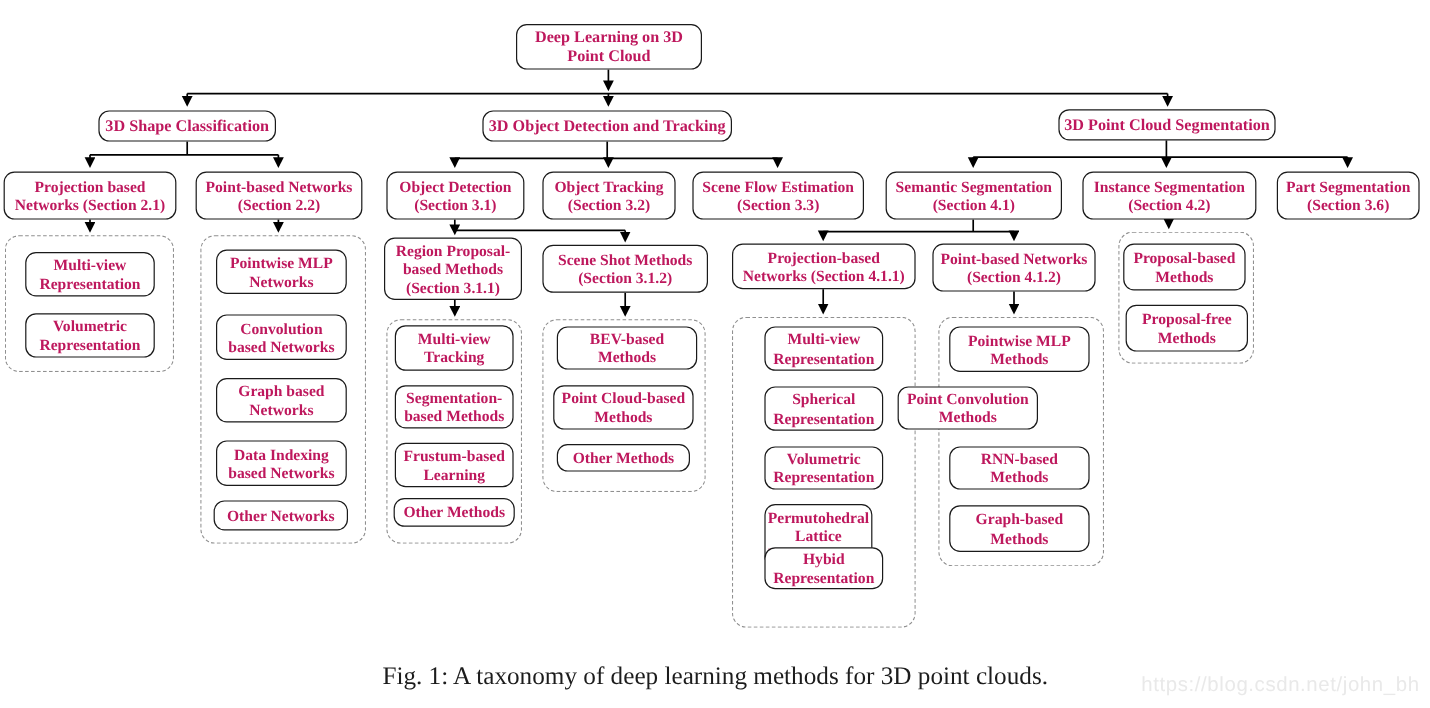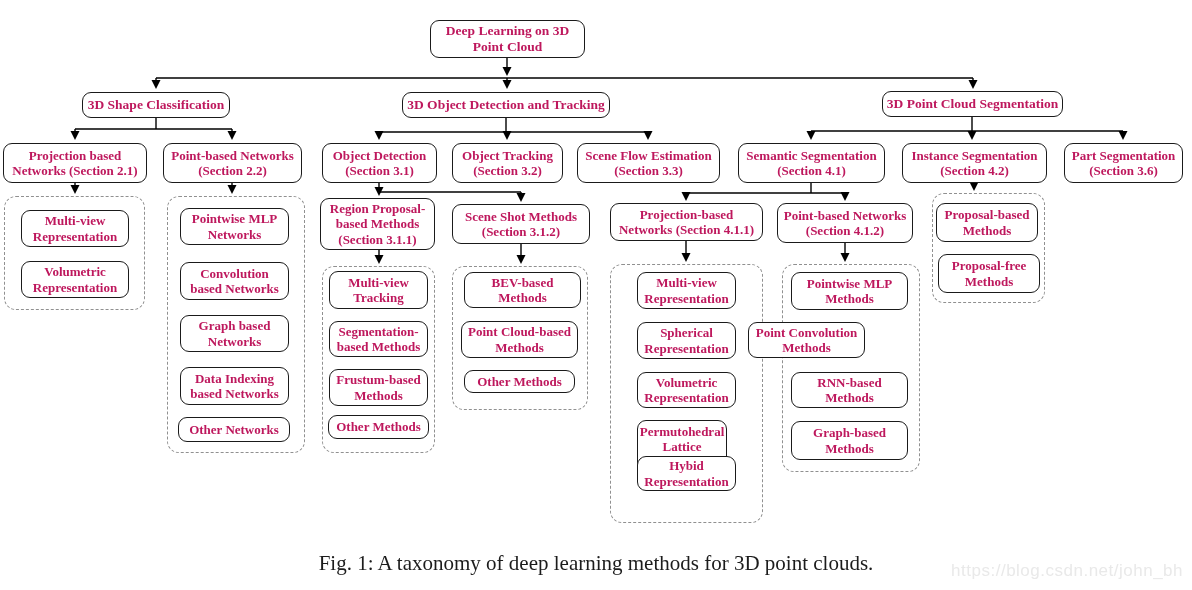--- a/index.html
+++ b/index.html
@@ -117,21 +117,21 @@
   <div class="node" style="left:21px;top:261px;width:108px;height:37px">Volumetric Representation</div>
 
   <div class="node" style="left:180px;top:208px;width:109px;height:37px">Pointwise MLP Networks</div>
   <div class="node" style="left:180px;top:262px;width:109px;height:38px">Convolution based Networks</div>
   <div class="node" style="left:180px;top:315px;width:109px;height:37px">Graph based Networks</div>
   <div class="node" style="left:180px;top:367px;width:109px;height:38px">Data Indexing based Networks</div>
   <div class="node" style="left:178px;top:417px;width:112px;height:25px">Other Networks</div>
 
   <div class="node" style="left:329px;top:271px;width:99px;height:38px">Multi-view Tracking</div>
   <div class="node" style="left:329px;top:321px;width:99px;height:36px">Segmentation-based Methods</div>
-  <div class="node" style="left:329px;top:369px;width:99px;height:37px">Frustum-based Methods</div>
+  <div class="node" style="left:329px;top:369px;width:99px;height:37px">Frustum-based Learning</div>
   <div class="node" style="left:328px;top:415px;width:101px;height:24px">Other Methods</div>
 
   <div class="node" style="left:464px;top:272px;width:117px;height:36px">BEV-based Methods</div>
   <div class="node" style="left:461px;top:321px;width:117px;height:37px">Point Cloud-based Methods</div>
   <div class="node" style="left:464px;top:370px;width:111px;height:23px">Other Methods</div>
 
   <div class="node" style="left:637px;top:272px;width:99px;height:37px">Multi-view Representation</div>
   <div class="node" style="left:637px;top:322px;width:99px;height:37px">Spherical Representation</div>
   <div class="node" style="left:637px;top:372px;width:99px;height:36px">Volumetric Representation</div>
   <div class="node" style="left:637px;top:420px;width:90px;height:53px">Permutohedral Lattice Representation</div>

